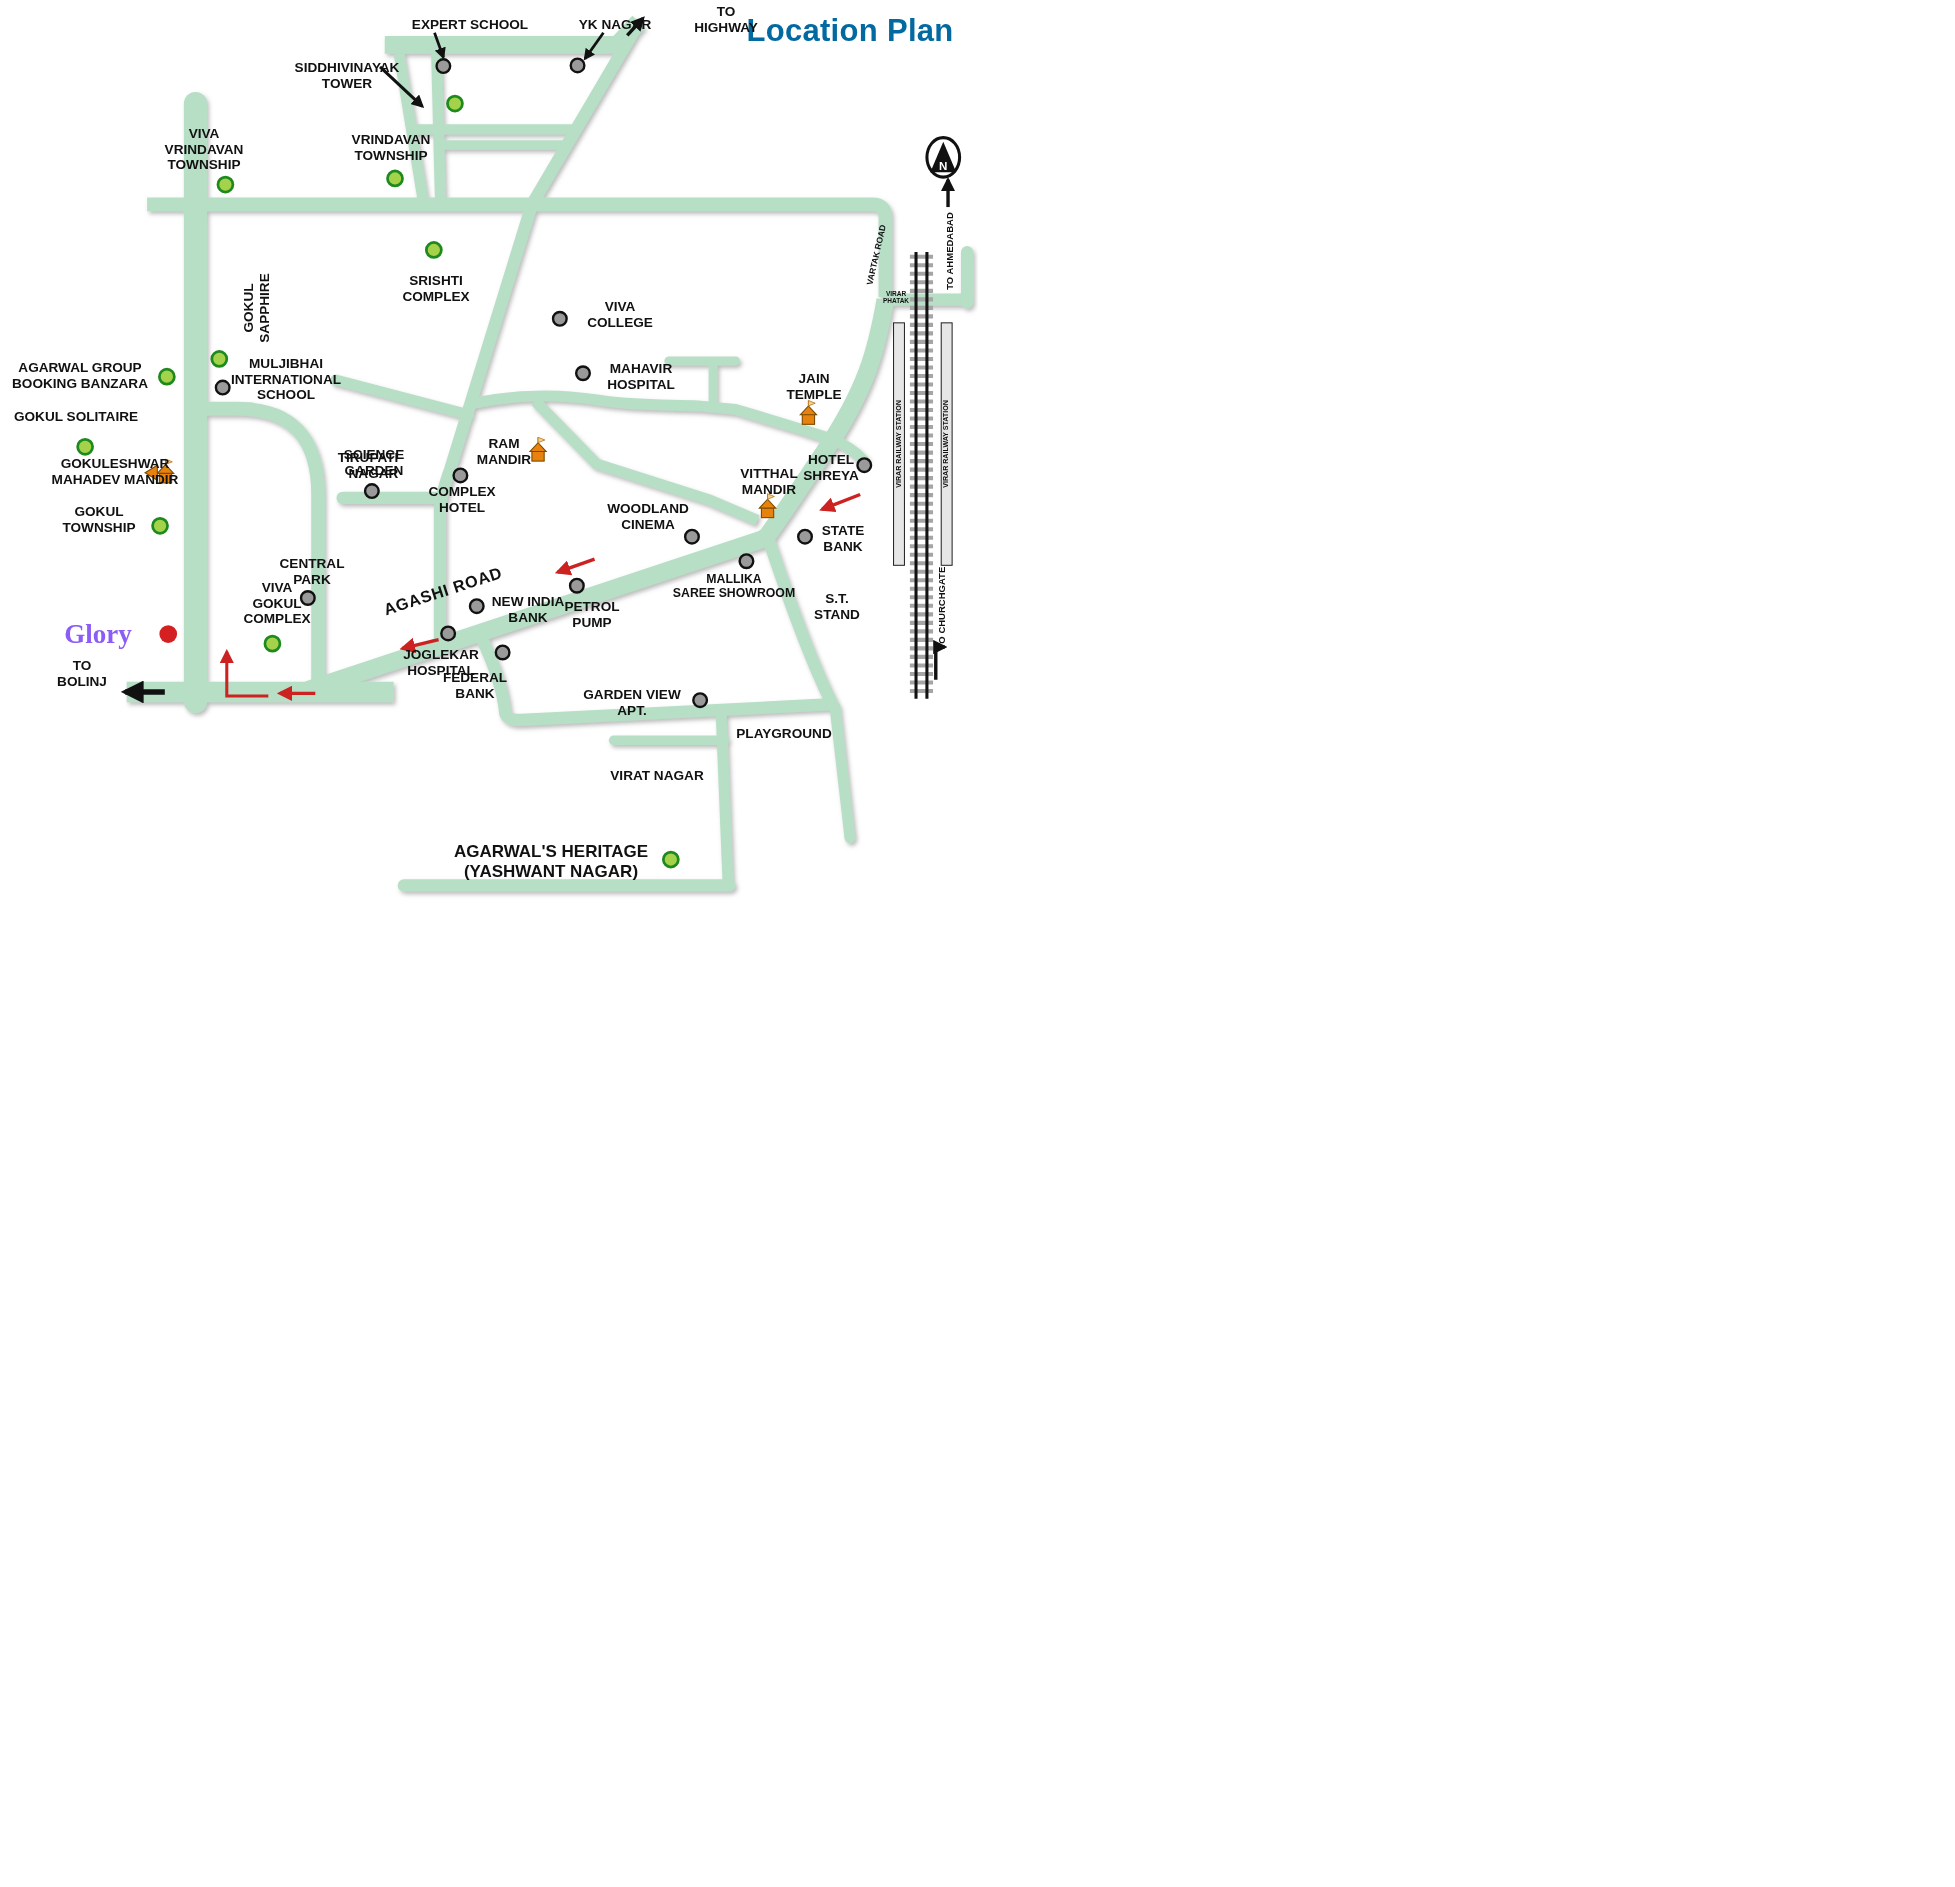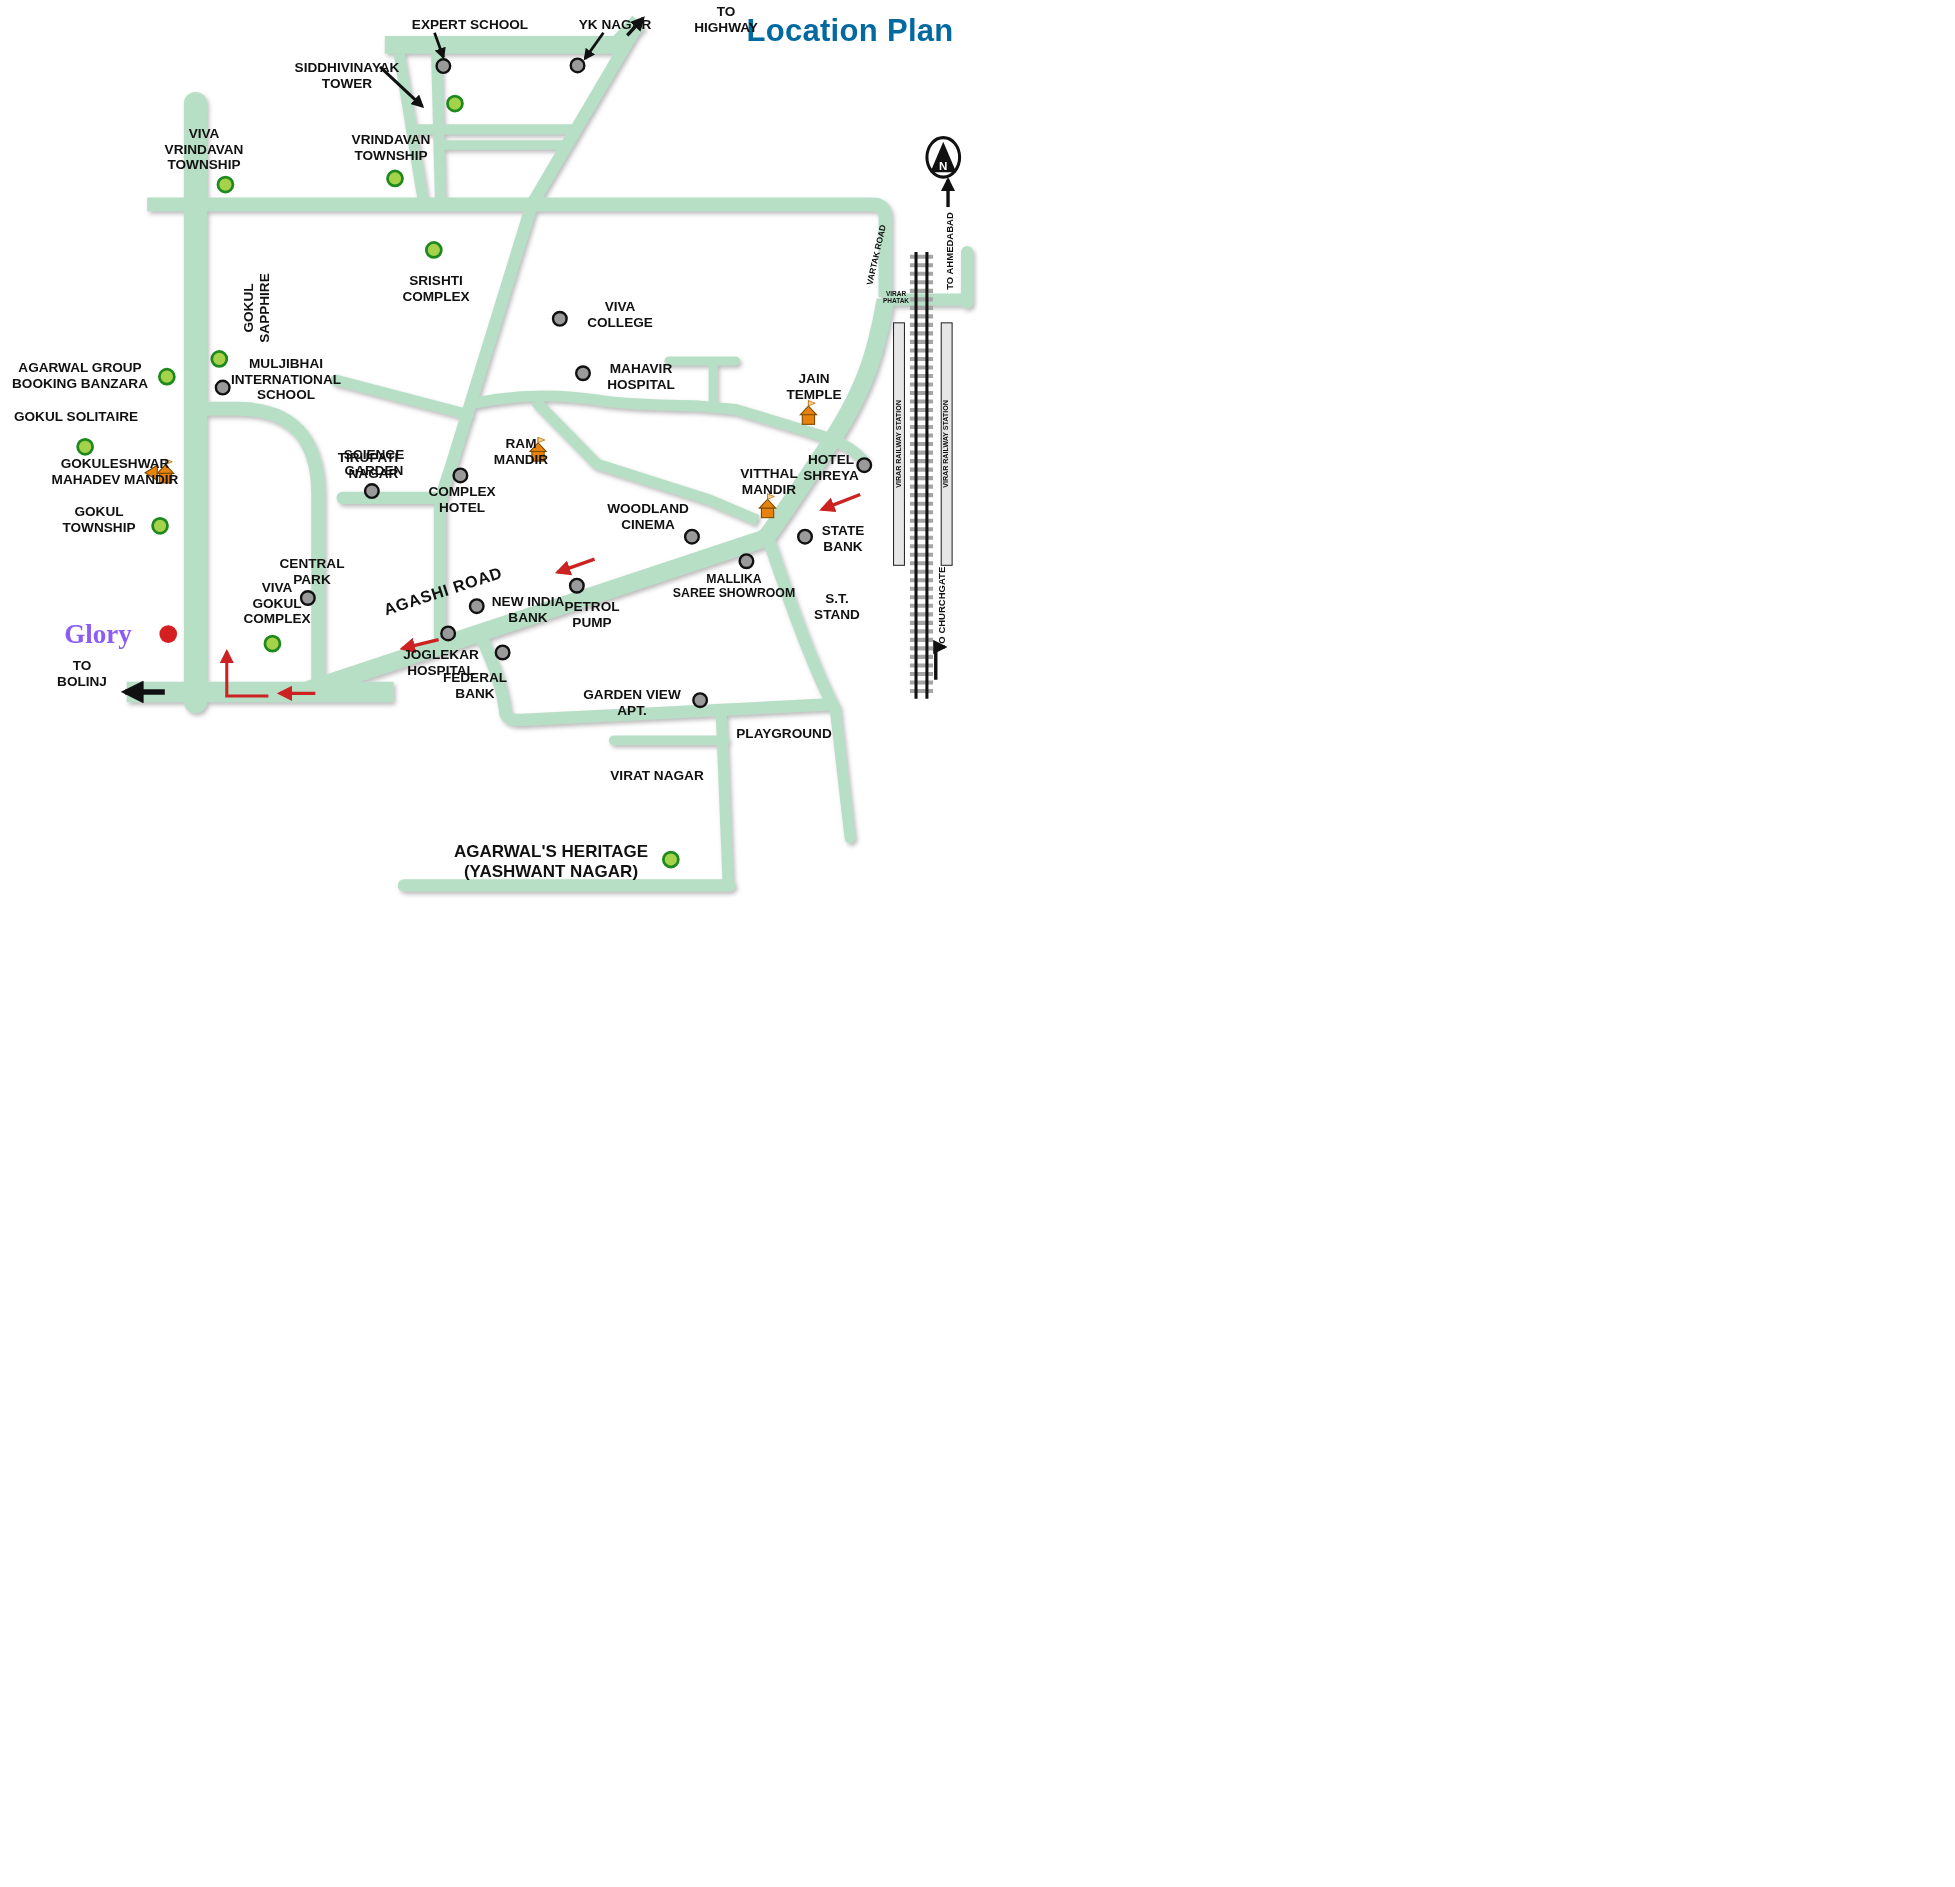--- a/index.html
+++ b/index.html
@@ -182,21 +182,21 @@
 <div class="lbl glory" style="left:98px;top:635px;">Glory</div>
 <div class="lbl" style="left:312px;top:572px;">CENTRAL
 PARK</div>
 <div class="lbl" style="left:277px;top:603px;">VIVA
 GOKUL
 COMPLEX</div>
 <div class="lbl" style="left:82px;top:674px;">TO
 BOLINJ</div>
 <div class="lbl" style="left:368px;top:466px;text-align:right;">TIRUPATI
 NAGAR</div>
-<div class="lbl" style="left:521px;top:452px;">RAM
+<div class="lbl" style="left:504px;top:452px;">RAM
 MANDIR</div>
 <div class="lbl" style="left:462px;top:500px;">COMPLEX
 HOTEL</div>
 <div class="lbl" style="left:641px;top:377px;">MAHAVIR
 HOSPITAL</div>
 <div class="lbl" style="left:814px;top:387px;">JAIN
 TEMPLE</div>
 <div class="lbl" style="left:831px;top:468px;">HOTEL
 SHREYA</div>
 <div class="lbl" style="left:769px;top:482px;">VITTHAL

